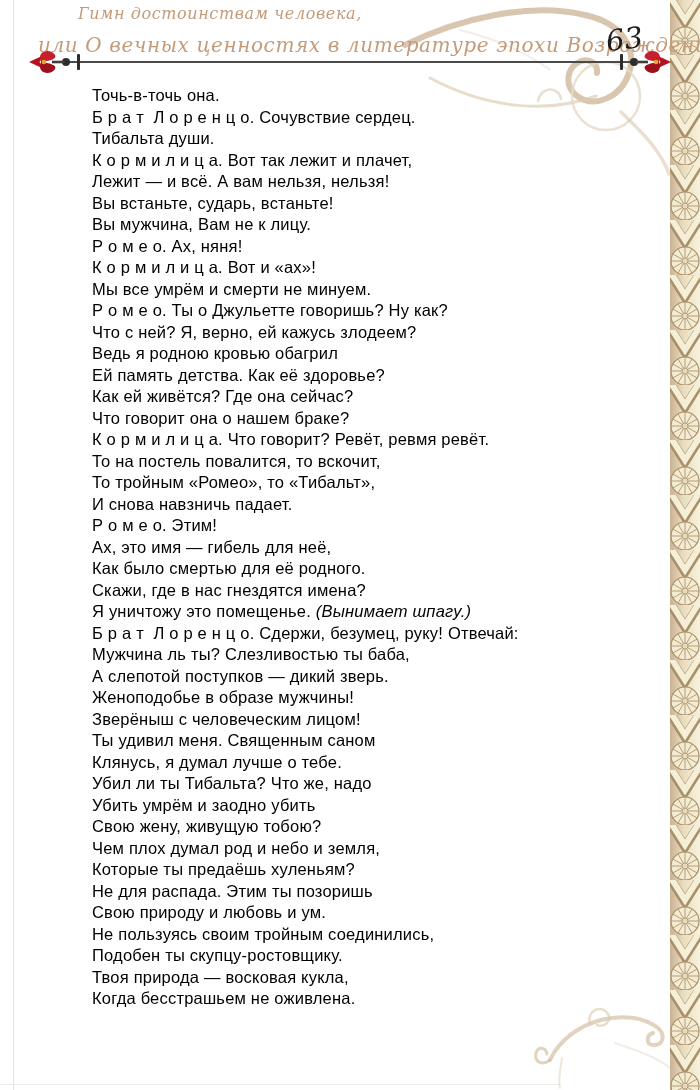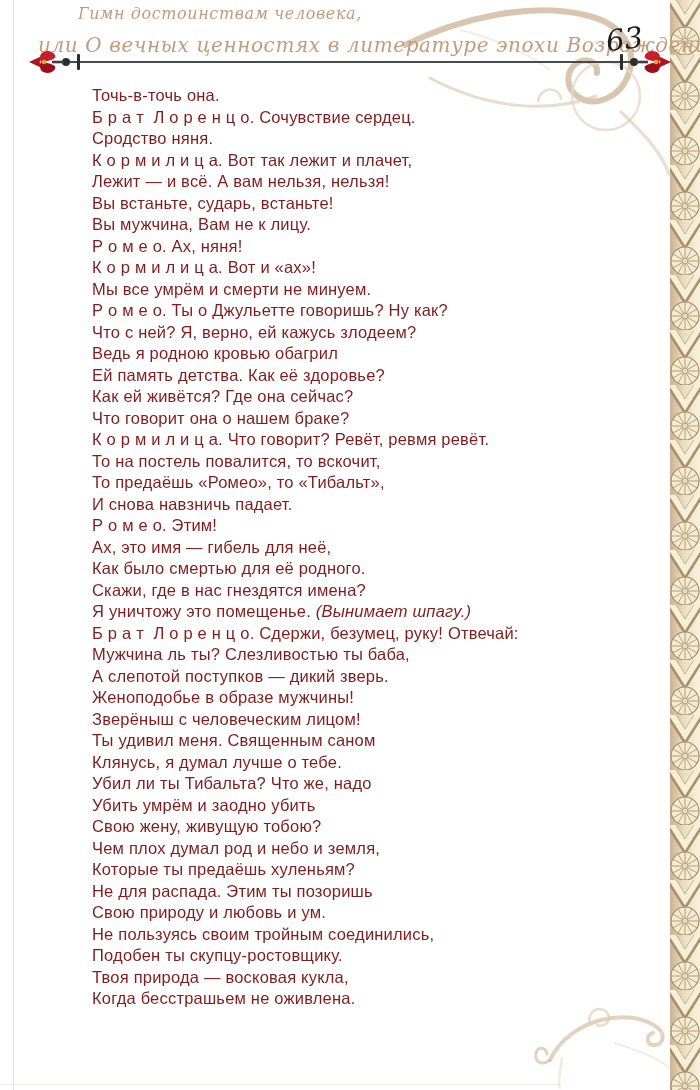--- a/index.html
+++ b/index.html
@@ -40,21 +40,21 @@
   .tick-left { left:77px; } .tick-right { left:620px; }
   .dot { position:absolute; top:58px; width:8px; height:8px; background:#2d2d2d; border-radius:50%; }
   .dot-left { left:62px; } .dot-right { left:630px; }
   .tulip { position:absolute; top:48px; width:36px; height:28px; }
   .tulip-left { left:28px; }
   .tulip-right { left:636px; transform:scaleX(-1); }
 
   
   .poem { position:absolute; left:92px; top:85px; }
   .poem-line {
-    font-size:16.5px; line-height:21.5px; color:#7f1d1d;
+    font-size:16.5px; line-height:21.5px; color:#000000;
     letter-spacing:0.2px; white-space:pre;
   }
   .poem-line .it { font-style:italic;text-align:right; }
 </style>
 </head>
 <body>
 
 <div class="page">
 
   <div class="edge-left"></div>
@@ -136,37 +136,37 @@
     <rect x="24" y="12.7" width="12" height="2.6" fill="#3f3f3f"></rect>
     <path d="M1,14 L15,7.5 L11.5,14 L15,20.5 Z" fill="#b5121f"></path>
     <path d="M13,14 C8,2 23,0 27,7 C29.5,11 21,13 13,14 Z" fill="#c6202e"></path>
     <path d="M13,14 C8,26 23,28 27,21 C29.5,17 21,15 13,14 Z" fill="#9e0f1c"></path>
     <circle cx="16" cy="14" r="2.3" fill="#e2a52e"></circle>
   </svg>
 
   <div class="poem">
       <div class="poem-line"><span>Точь-в-точь она.</span></div>
       <div class="poem-line"><span>Б р а т  Л о р е н ц о. Сочувствие сердец.</span></div>
-      <div class="poem-line"><span>Сродство няня.</span></div>
+      <div class="poem-line"><span>Тибальта души.</span></div>
       <div class="poem-line"><span>К о р м и л и ц а. Вот так лежит и плачет,</span></div>
       <div class="poem-line"><span>Лежит — и всё. А вам нельзя, нельзя!</span></div>
       <div class="poem-line"><span>Вы встаньте, сударь, встаньте!</span></div>
       <div class="poem-line"><span>Вы мужчина, Вам не к лицу.</span></div>
       <div class="poem-line"><span>Р о м е о. Ах, няня!</span></div>
       <div class="poem-line"><span>К о р м и л и ц а. Вот и «ах»!</span></div>
       <div class="poem-line"><span>Мы все умрём и смерти не минуем.</span></div>
       <div class="poem-line"><span>Р о м е о. Ты о Джульетте говоришь? Ну как?</span></div>
       <div class="poem-line"><span>Что с ней? Я, верно, ей кажусь злодеем?</span></div>
       <div class="poem-line"><span>Ведь я родною кровью обагрил</span></div>
       <div class="poem-line"><span>Ей память детства. Как её здоровье?</span></div>
       <div class="poem-line"><span>Как ей живётся? Где она сейчас?</span></div>
       <div class="poem-line"><span>Что говорит она о нашем браке?</span></div>
       <div class="poem-line"><span>К о р м и л и ц а. Что говорит? Ревёт, ревмя ревёт.</span></div>
       <div class="poem-line"><span>То на постель повалится, то вскочит,</span></div>
-      <div class="poem-line"><span>То предаёшь «Ромео», то «Тибальт»,</span></div>
+      <div class="poem-line"><span>То тройным «Ромео», то «Тибальт»,</span></div>
       <div class="poem-line"><span>И снова навзничь падает.</span></div>
       <div class="poem-line"><span>Р о м е о. Этим!</span></div>
       <div class="poem-line"><span>Ах, это имя — гибель для неё,</span></div>
       <div class="poem-line"><span>Как было смертью для её родного.</span></div>
       <div class="poem-line"><span>Скажи, где в нас гнездятся имена?</span></div>
       <div class="poem-line"><span>Я уничтожу это помещенье. </span><span class="it">(Вынимает шпагу.)</span></div>
       <div class="poem-line"><span>Б р а т  Л о р е н ц о. Сдержи, безумец, руку! Отвечай:</span></div>
       <div class="poem-line"><span>Мужчина ль ты? Слезливостью ты баба,</span></div>
       <div class="poem-line"><span>А слепотой поступков — дикий зверь.</span></div>
       <div class="poem-line"><span>Женоподобье в образе мужчины!</span></div>

